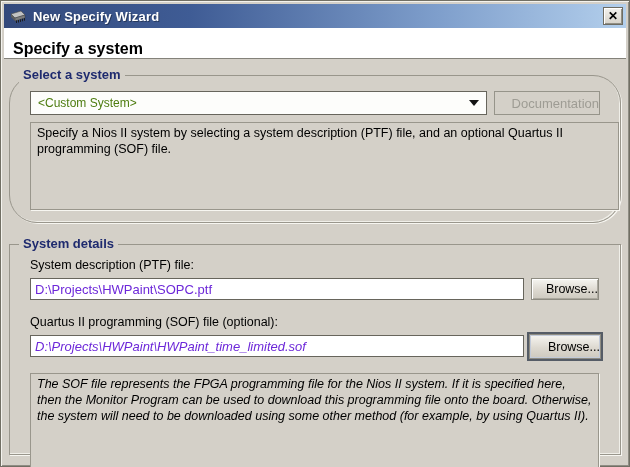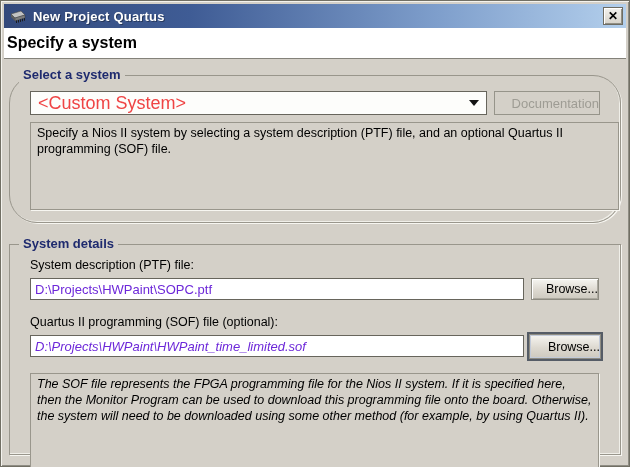--- a/index.html
+++ b/index.html
@@ -29,42 +29,42 @@
     background:linear-gradient(180deg,#f3f2ee 0%,#d7d3ca 100%);
     border:1px solid #6e6c62;
     box-shadow:inset 1px 1px 0 #ffffff, inset -1px -1px 0 #918f85;
     display:flex;align-items:center;justify-content:center;
     font-family:"Liberation Sans",sans-serif;font-size:12px;font-weight:bold;color:#000;line-height:1;
   }
   
   .heading{
     position:absolute;left:3px;top:27px;right:3px;height:31px;box-sizing:border-box;
     background:#ffffff;border-bottom:1px solid #84827a;
-    display:flex;align-items:center;padding-left:3px;
+    display:flex;align-items:flex-end;padding-left:9px;
   }
   .heading span{font-size:16px;font-weight:bold;color:#000;}
   
   .group{
     position:absolute;left:8px;width:612px;box-sizing:border-box;
     border:1px solid #99968c;
     box-shadow:1px 1px 0 #f7f6f1, inset -1px -1px 0 #f0efe9;
   }
   .group1{top:74px;height:148px;border-radius:28px;}
   .group2{top:243px;height:211px;}
   .glabel{
     position:absolute;top:-9px;left:9px;background:#d4d0c8;padding:0 4px;
     font-size:13px;font-weight:bold;color:#1e2a6e;line-height:16px;white-space:nowrap;
   }
   
   .combo{
     position:absolute;left:20px;top:15px;width:457px;height:24px;box-sizing:border-box;
     background:#fdfdfb;border:1px solid #67655c;
     display:flex;align-items:center;padding:0 7px;cursor:default;
   }
-  .combo-text{font-size:18px;color:#ef4444;white-space:nowrap;}
+  .combo-text{font-size:12px;color:#4d7c0f;white-space:nowrap;}
   .arrow{margin-left:auto;width:0;height:0;
     border-left:5px solid transparent;border-right:5px solid transparent;border-top:6px solid #141414;}
   
   .btn{
     box-sizing:border-box;cursor:default;
     background:linear-gradient(180deg,#f6f5f1 0%,#ddd9d0 55%,#cdc9bf 100%);
     border:1px solid #8e8c82;
     box-shadow:inset 1px 1px 0 #ffffff, inset -1px -1px 0 #aba89e;
     font-family:"Liberation Sans",sans-serif;font-size:12.5px;color:#000;
     display:flex;align-items:center;justify-content:flex-end;padding:0;
@@ -113,21 +113,21 @@
         <polygon points="2,5 6,9 6,12 2,8" fill="#5d5d5d"></polygon>
         <g stroke="#1c1c1c" stroke-width="1">
           <line x1="7.5" y1="11.5" x2="7.5" y2="14"></line>
           <line x1="9.5" y1="11" x2="9.5" y2="13.5"></line>
           <line x1="11.5" y1="10.4" x2="11.5" y2="12.9"></line>
           <line x1="13.5" y1="9.8" x2="13.5" y2="12.3"></line>
           <line x1="15.5" y1="9.2" x2="15.5" y2="11.7"></line>
         </g>
       </svg>
     </span>
-    <span class="wtitle">New Project Quartus</span>
+    <span class="wtitle">New Specify Wizard</span>
     <button class="closebtn">
       <span>✕</span>
     </button>
   </div>
 
   <div class="heading">
     <span>Specify a system</span>
   </div>
 
   <div class="group group1">

